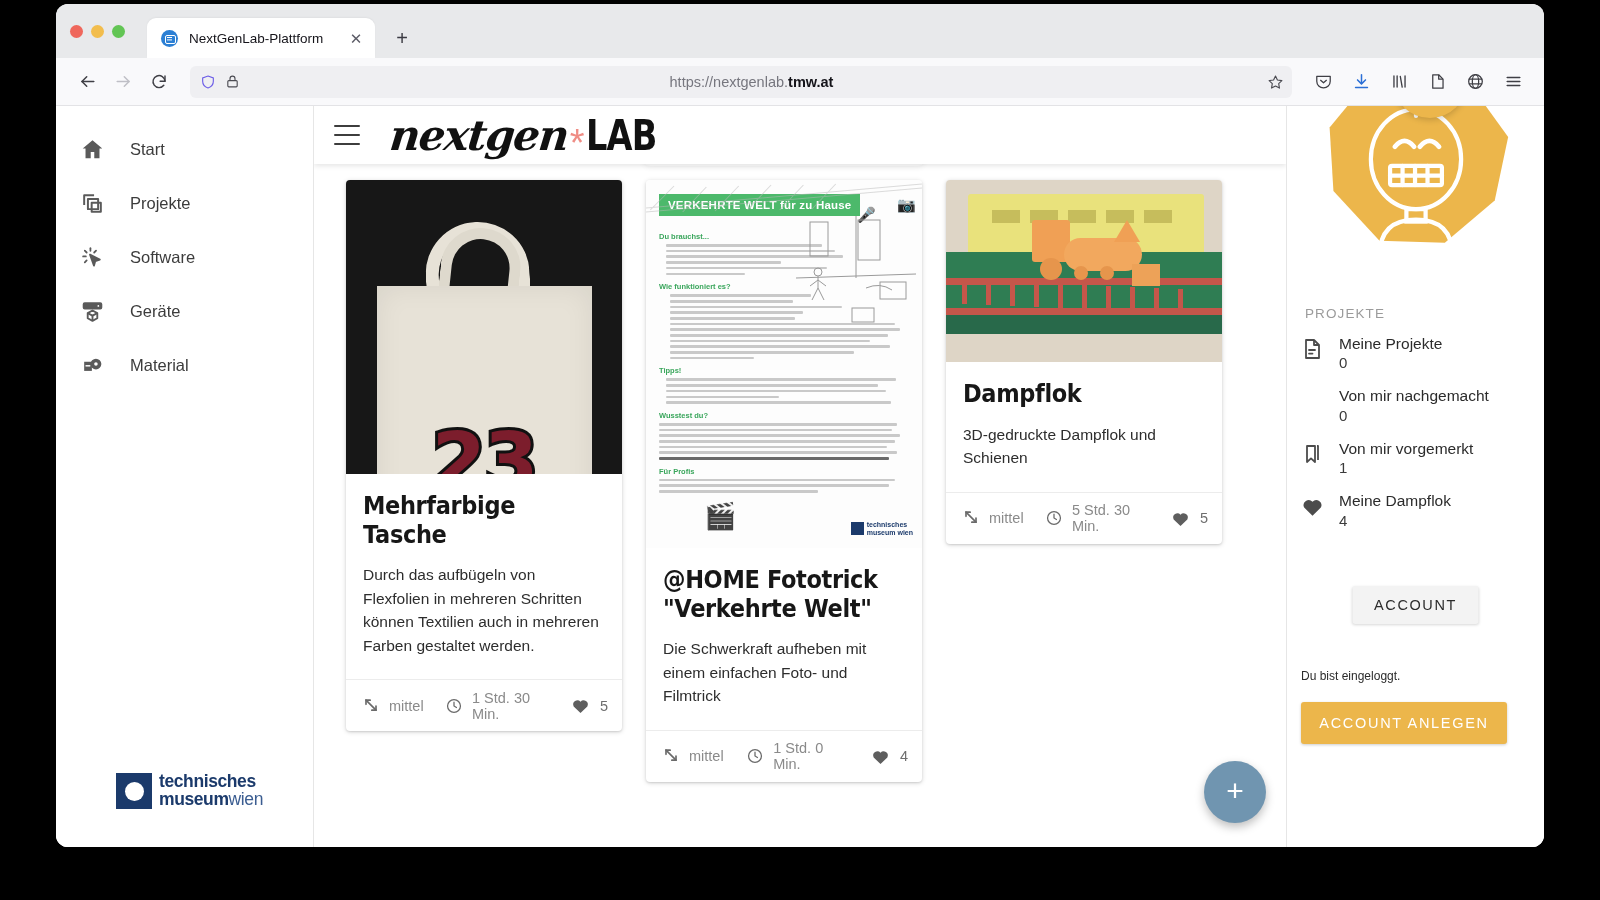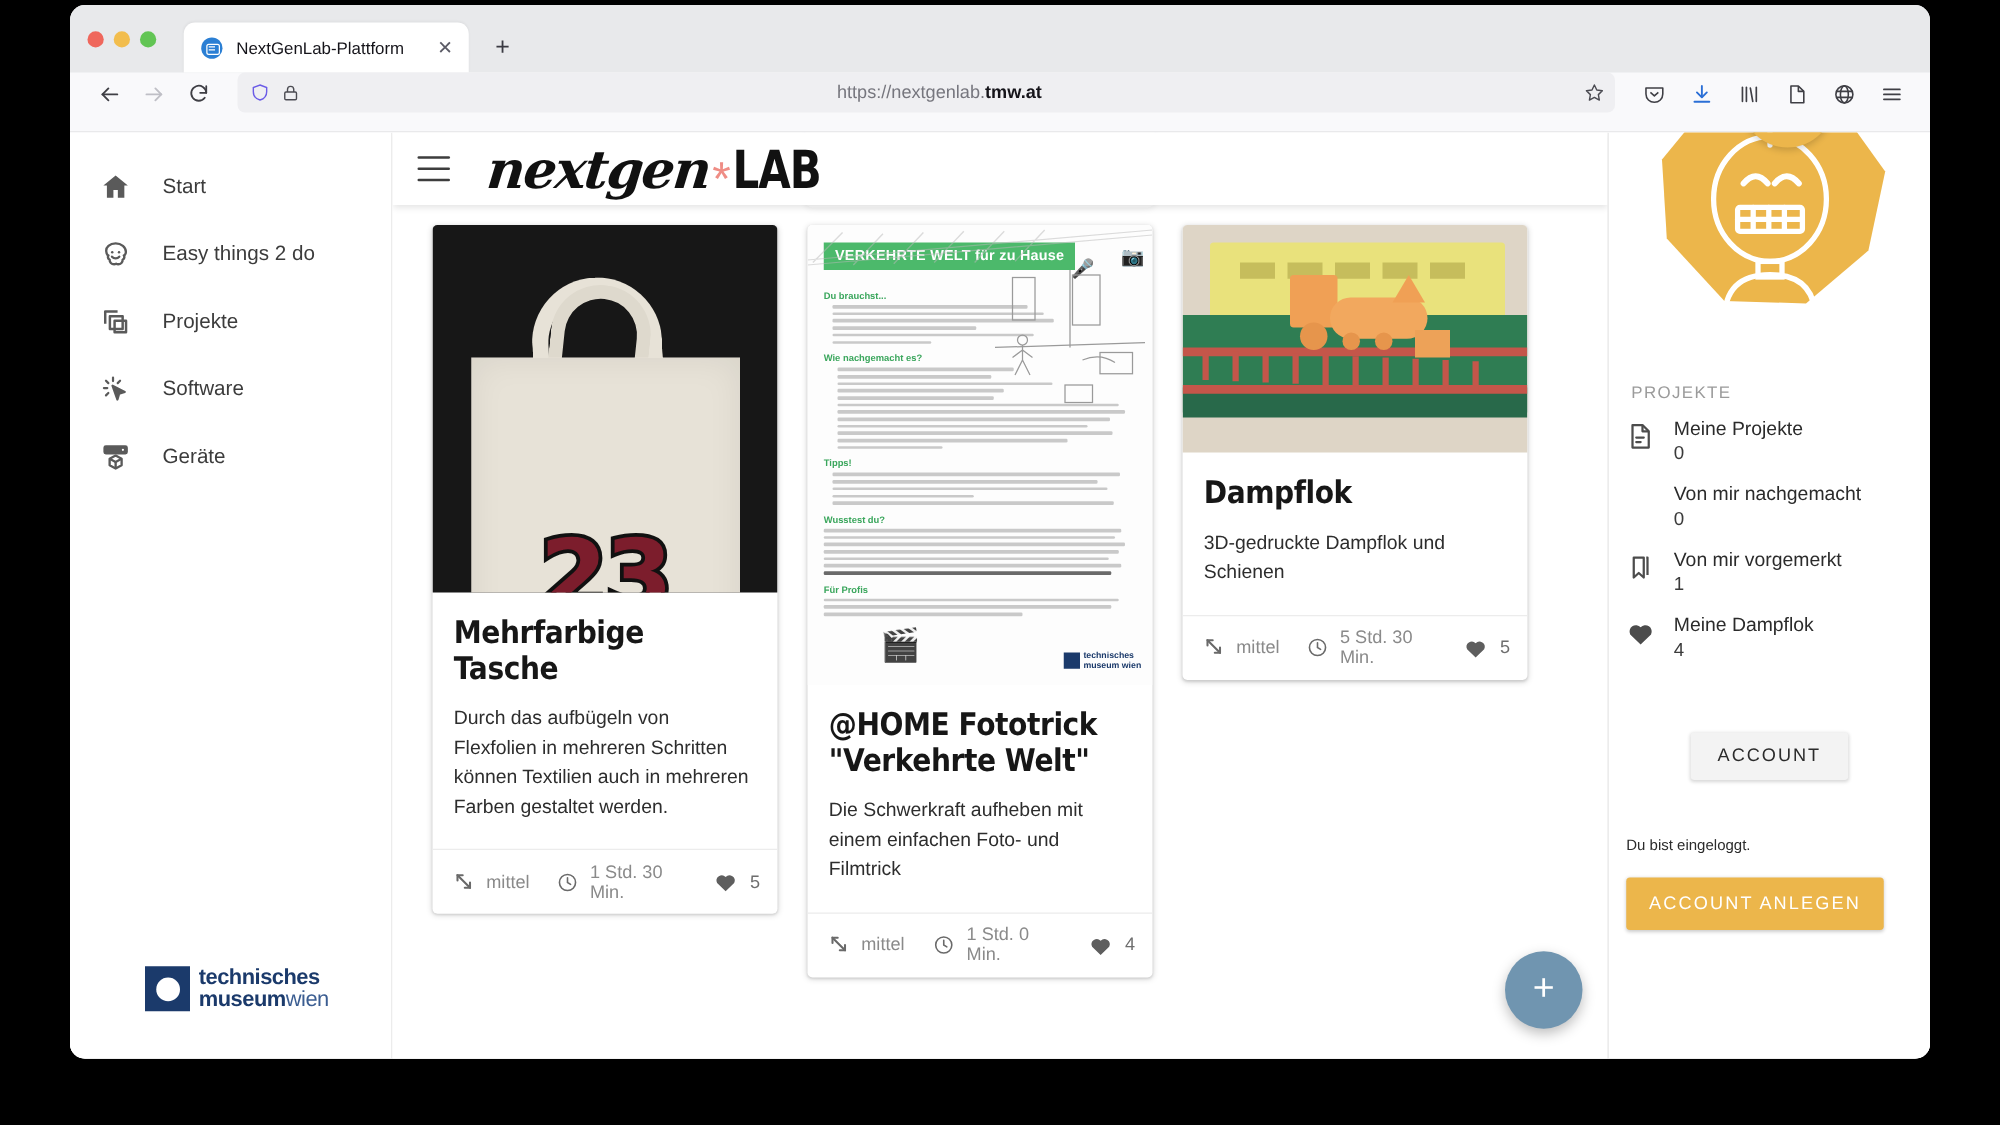--- a/index.html
+++ b/index.html
@@ -80,21 +80,21 @@
     width: 30px; height: 30px; margin: 0 0 5px 12px;
     display: flex; align-items: center; justify-content: center;
     color: #3a3a42; font-size: 20px; font-weight: 300;
     cursor: pointer;
   }
 
   
   #nav-bar {
     height: 48px;
     background: #f9f9fb;
-    display: flex; align-items: flex-start;
+    display: flex; align-items: center;
     padding: 0 14px;
     gap: 2px;
     border-bottom: 1px solid #e3e3e6;
   }
   .navbtn {
     width: 34px; height: 34px;
     display: flex; align-items: center; justify-content: center;
     color: #3f3f45;
     cursor: pointer;
     flex: 0 0 auto;
@@ -521,31 +521,20 @@
 
       <div class="nav-item">
         <span class="nav-icon">
           <svg width="25" height="25" viewBox="0 0 24 24" fill="currentColor">
               <path d="M12 3.2 2.6 11h2.7v9.3h5V14.4h3.4v5.9h5V11h2.7z"></path>
             </svg>
         </span>
         <span class="nav-label">Start</span>
       </div>
 
-      <div class="nav-item">
-        <span class="nav-icon">
-          <svg width="25" height="25" viewBox="0 0 24 24" fill="none" stroke="currentColor" stroke-width="1.8">
-              <path d="M12 3.6c4.4 0 7.9 3 7.9 6.6 0 1.3-.5 2.1-1.5 2.7.6 1.3.1 2.6-1 3.3.1 1.9-1.4 3.4-3.4 3.4-.6 0-1.1-.1-1.6-.4-.5.3-1 .4-1.6.4-2 0-3.5-1.5-3.4-3.4-1.1-.7-1.6-2-1-3.3-1-.6-1.5-1.4-1.5-2.7C4.1 6.6 7.6 3.6 12 3.6z"></path>
-              <circle cx="9.4" cy="10.4" r=".95" fill="currentColor" stroke="none"></circle>
-              <circle cx="14.6" cy="10.4" r=".95" fill="currentColor" stroke="none"></circle>
-              <path d="M9.2 13.8c.8.9 1.8 1.3 2.8 1.3s2-.4 2.8-1.3" stroke-linecap="round"></path>
-            </svg>
-        </span>
-        <span class="nav-label">Easy things 2 do</span>
-      </div>
 
       <div class="nav-item">
         <span class="nav-icon">
           <svg width="25" height="25" viewBox="0 0 24 24" fill="none" stroke="currentColor" stroke-width="1.9" stroke-linejoin="round">
               <polyline points="4 13.5 4 4 13.5 4"></polyline>
               <rect x="7.6" y="7.6" width="9.8" height="9.8"></rect>
               <rect x="11.2" y="11.2" width="8.8" height="8.8" fill="currentColor" stroke="none" opacity=".0"></rect>
               <rect x="11.2" y="11.2" width="8.8" height="8.8"></rect>
             </svg>
         </span>
@@ -572,20 +561,31 @@
               <rect x="3.5" y="4" width="17" height="5.2" rx="1" fill="currentColor"></rect>
               <circle cx="17.6" cy="6.6" r=".85" fill="#fff" stroke="none"></circle>
               <polygon points="12 11 16.6 13.5 16.6 18.5 12 21 7.4 18.5 7.4 13.5"></polygon>
               <polyline points="7.4 13.5 12 16 16.6 13.5"></polyline>
               <line x1="12" y1="16" x2="12" y2="21"></line>
             </svg>
         </span>
         <span class="nav-label">Geräte</span>
       </div>
 
+      <div class="nav-item">
+        <span class="nav-icon">
+          <svg width="25" height="25" viewBox="0 0 24 24" fill="currentColor">
+              <path d="M4 8.4h7.4v8.8H4z"></path>
+              <circle cx="15.3" cy="10.6" r="5.2"></circle>
+              <circle cx="15.3" cy="10.6" r="1.7" fill="#fff"></circle>
+              <rect x="5.3" y="11.6" width="4.6" height="1.4" fill="#fff"></rect>
+            </svg>
+        </span>
+        <span class="nav-label">Material</span>
+      </div>
 
       <div id="tmw-logo">
         <span id="tmw-square">
             <span id="tmw-dot"></span>
           </span>
         <span id="tmw-words">
           <div class="l1">technisches</div>
           <div class="l2"><span>museum</span><span class="thin">wien</span></div>
         </span>
       </div>
@@ -681,21 +681,21 @@
               <span class="poster-icon" style="right:46px;top:26px;color:#1c1c1c;">🎤</span>
               <span class="poster-icon" style="right:6px;top:16px;color:#3aa65c;">📷</span>
 
               <div class="poster-banner">VERKEHRTE WELT für zu Hause</div>
 
               <div class="poster-h">Du brauchst...</div>
               <div class="poster-line" style="width:61%"></div><div class="poster-line" style="width:66%"></div>
               <div class="poster-line" style="width:69%"></div><div class="poster-line" style="width:45%"></div>
               <div class="poster-line" style="width:63%"></div><div class="poster-line" style="width:31%"></div>
 
-              <div class="poster-h">Wie nachgemacht es?</div>
+              <div class="poster-h">Wie funktioniert es?</div>
               <div class="poster-line num" style="width:55%"></div><div class="poster-line num" style="width:48%"></div>
               <div class="poster-line num" style="width:67%"></div><div class="poster-line num" style="width:52%"></div>
               <div class="poster-line num" style="width:49%"></div><div class="poster-line num" style="width:88%"></div>
               <div class="poster-line num" style="width:90%"></div><div class="poster-line num" style="width:85%"></div>
               <div class="poster-line num" style="width:78%"></div><div class="poster-line num" style="width:86%"></div>
               <div class="poster-line num" style="width:72%"></div><div class="poster-line num" style="width:33%"></div>
 
               <div class="poster-h">Tipps!</div>
               <div class="poster-line" style="width:90%"></div><div class="poster-line" style="width:83%"></div>
               <div class="poster-line" style="width:86%"></div><div class="poster-line" style="width:44%"></div>

